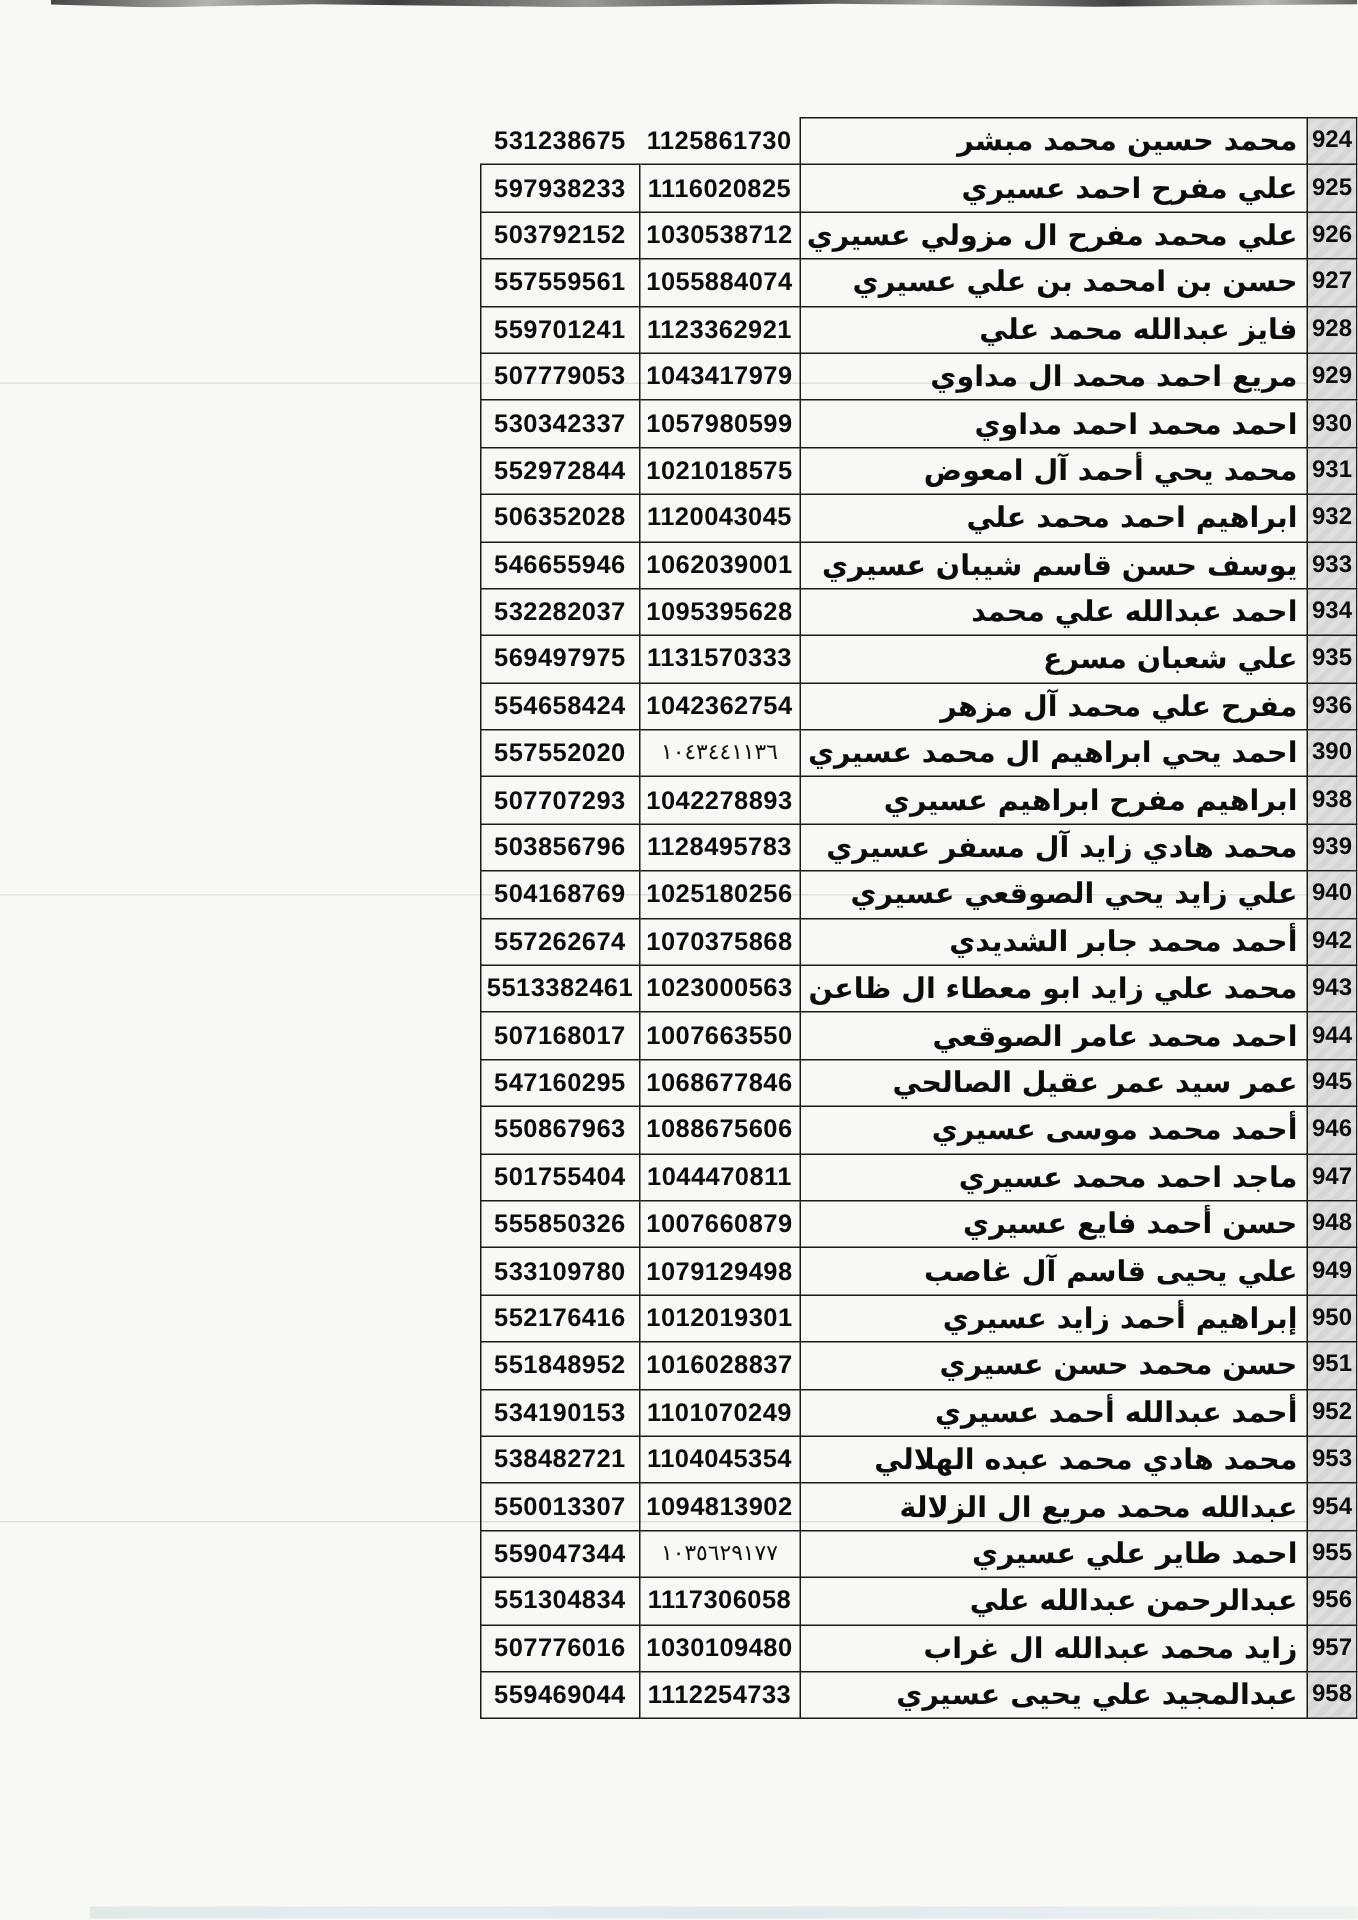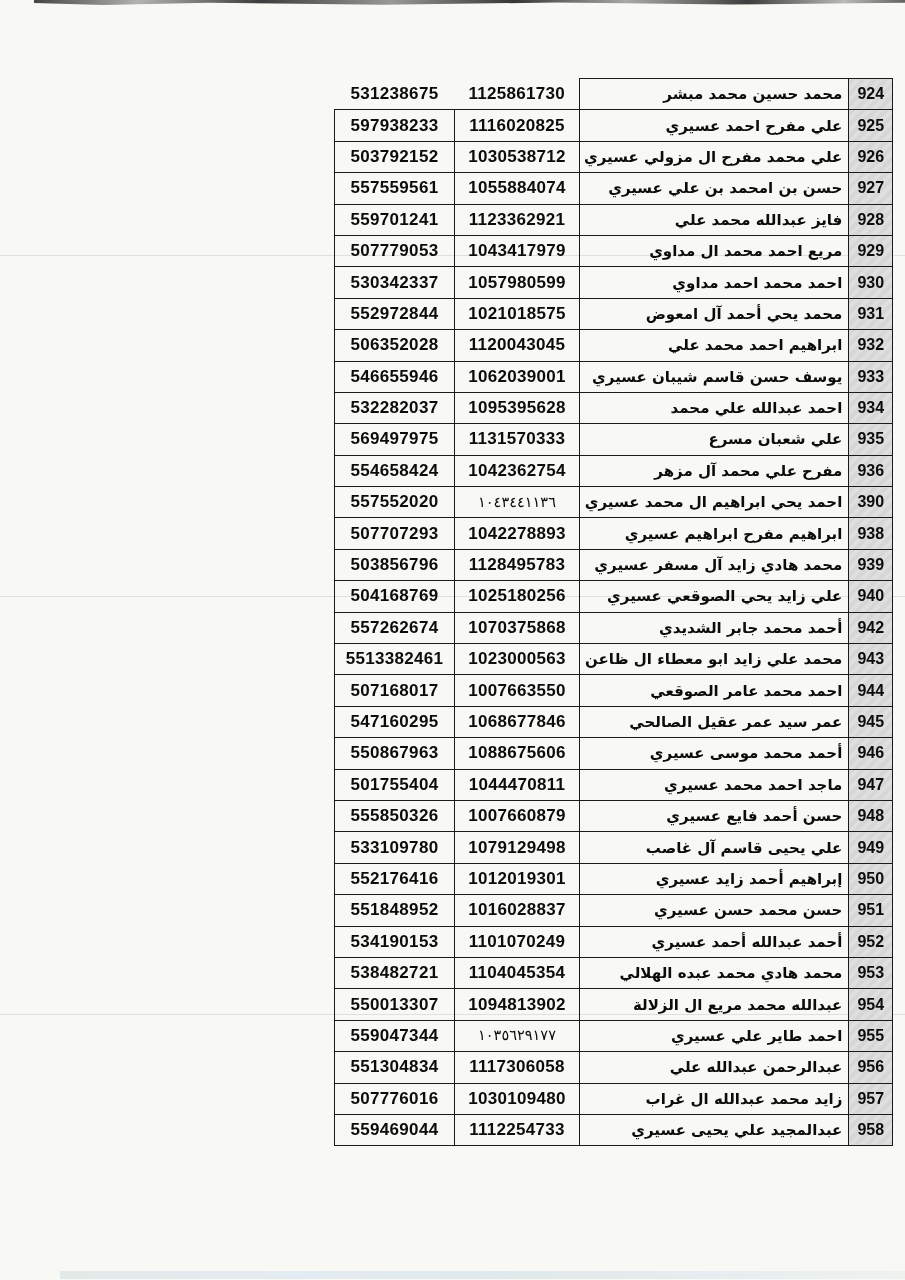--- a/index.html
+++ b/index.html
@@ -20,38 +20,38 @@
   }
   .scan-bottom{
     position:absolute;bottom:1px;left:60px;right:0;height:8px;
     background:linear-gradient(90deg,#e1e9e8,#e4ecf3 28%,#dfe8ea 52%,#e7edf0 78%,#eef1ee);
   }
   .artifact-line{position:absolute;left:0;right:0;height:1px;background:rgba(130,130,130,.20);}
   .line-a{top:255px;} .line-b{top:596px;} .line-c{top:1014px;}
 
   table.roster{
     position:absolute;left:320px;top:78px;
-    border-collapse:collapse;table-layout:fixed;margin-left:14px;
+    border-collapse:collapse;table-layout:fixed;
   }
   td{
     border:1.6px solid #1a1a1a;
     padding:0;height:30.4px;overflow:hidden;white-space:nowrap;
     color:#0c0c0c;vertical-align:middle;
   }
   td.phone,td.idnum{
     text-align:center;font-weight:700;font-size:17px;letter-spacing:.3px;
     font-family:"Liberation Sans",sans-serif;
   }
   td.idnum.arabic-digits{
     font-family:Liberation Serif, serif;font-weight:500;
     font-size:14.5px;letter-spacing:3px;
   }
   td.name{
     direction:rtl;text-align:right;padding-right:6px;padding-left:4px;
-    font-family:"DejaVu Sans",sans-serif;font-weight:700;font-size:15px;
+    font-family:"DejaVu Sans",sans-serif;font-weight:700;font-size:19px;
   }
   td.rownum{
     text-align:center;font-weight:700;font-size:16px;
     font-family:"Liberation Sans",sans-serif;
     background:repeating-linear-gradient(135deg,#d6d6d6 0 4px,#dfdfdf 4px 8px);
   }
   
   tr.first-row td.phone{border-top:none;border-left:none;border-right:none;}
   tr.first-row td.idnum{border-top:none;border-left:none;}
 </style>

